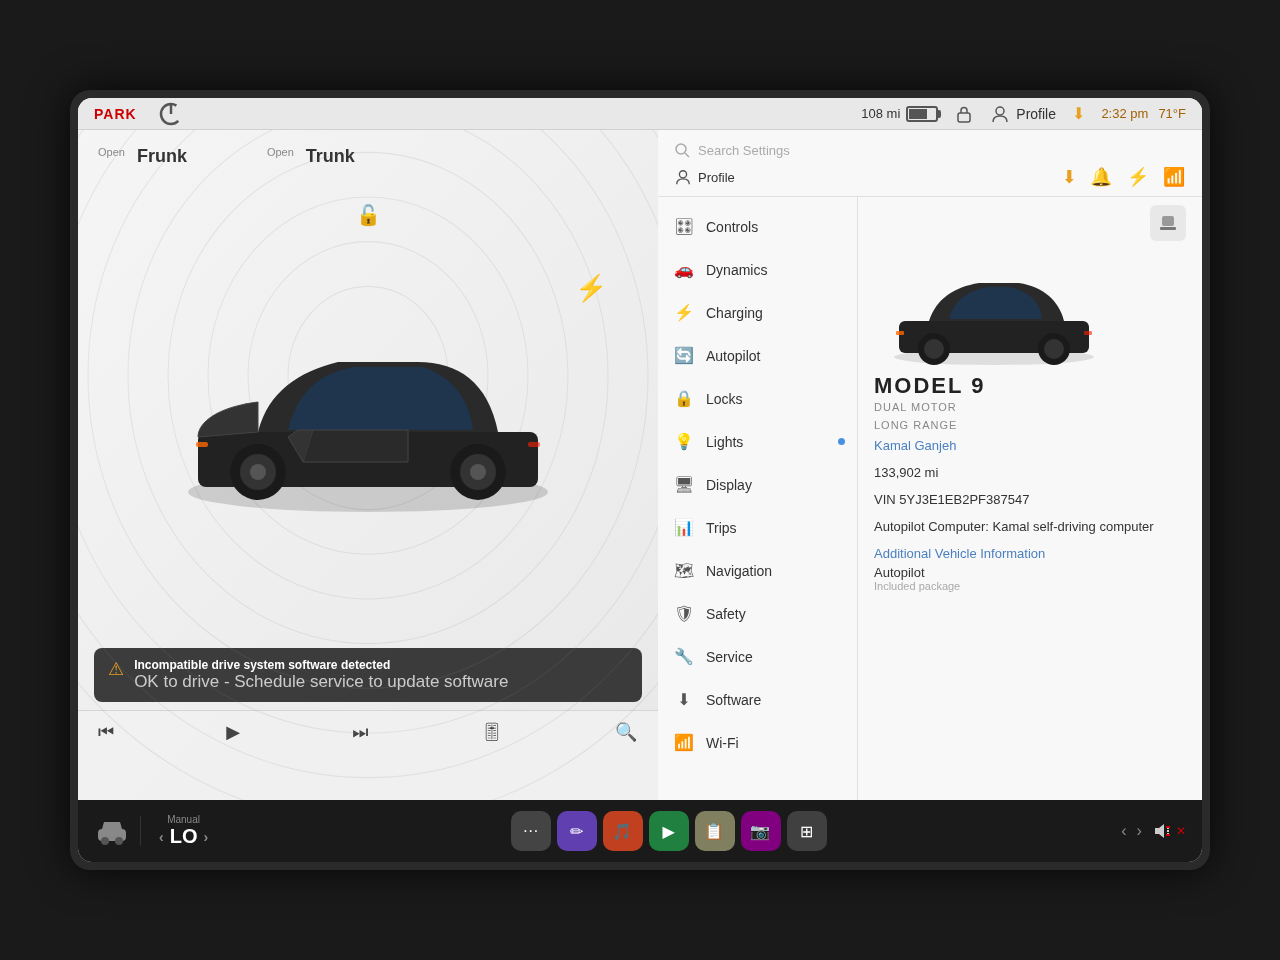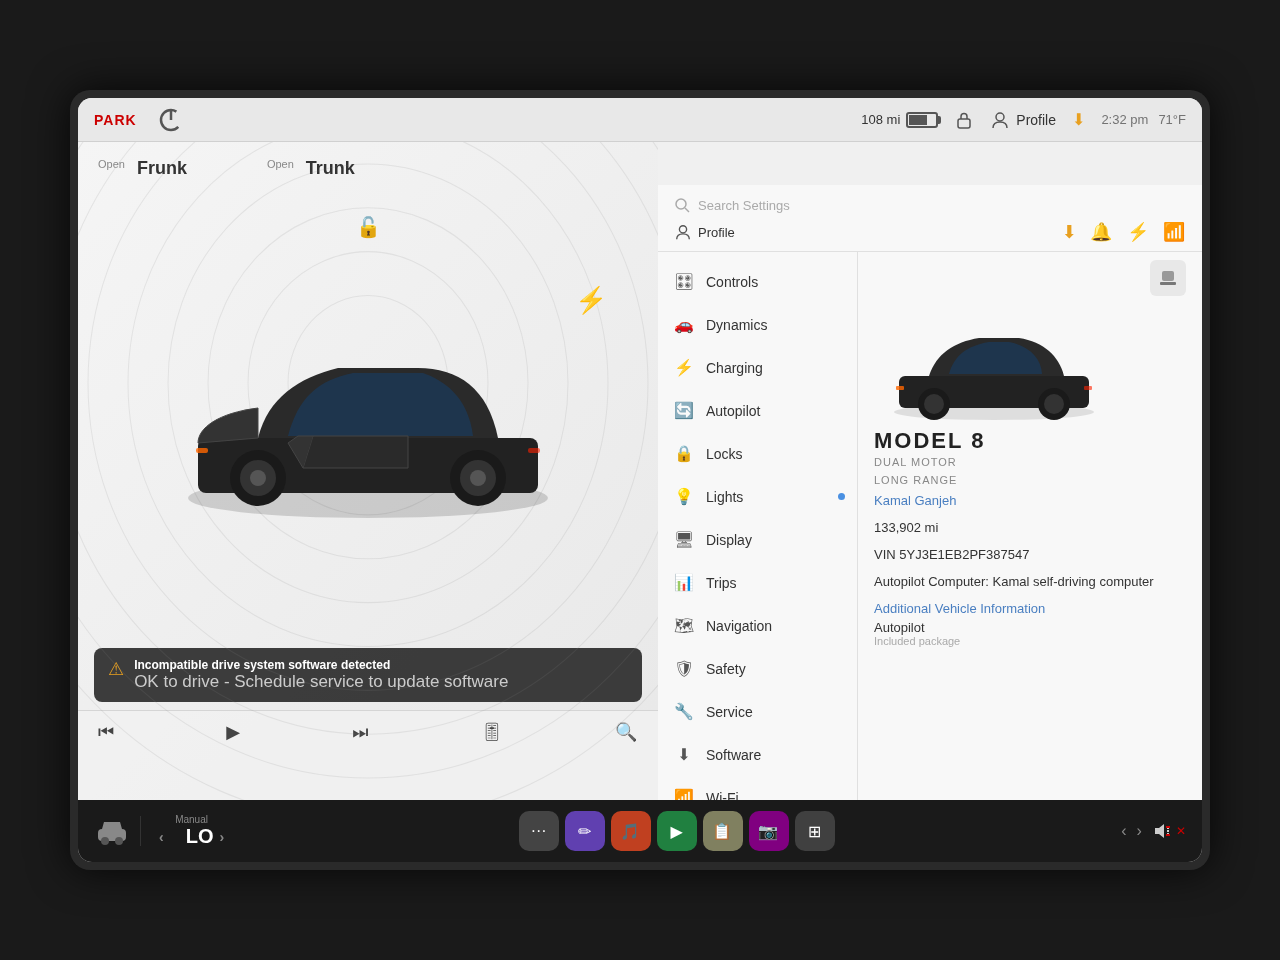--- a/index.html
+++ b/index.html
@@ -25,21 +25,21 @@
       width: 100%;
       height: 100%;
       background: #f0f0f0;
       border-radius: 14px;
       overflow: hidden;
       display: flex;
       flex-direction: column;
     }
     
     .status-bar {
-      height: 44px;
+      height: 32px;
       background: #e8e8e8;
       display: flex;
       align-items: center;
       padding: 0 16px;
       border-bottom: 1px solid #d0d0d0;
       flex-shrink: 0;
     }
     .park-badge {
       color: #cc0000;
       font-weight: 800;
@@ -97,21 +97,21 @@
       gap: 6px;
       font-size: 14px;
       color: #333;
       cursor: pointer;
     }
     .time-temp {
       display: flex;
       align-items: flex-end;
       gap: 10px;
       font-size: 13px;
-      color: #737373;
+      color: #a16207;
     }
     .download-icon-top {
       color: #e8a020;
       font-size: 16px;
     }
     
     .main-content {
       flex: 1;
       display: flex;
       overflow: hidden;
@@ -247,21 +247,20 @@
       color: #444;
       cursor: pointer;
     }
     
     .right-panel {
       flex: 1;
       background: #f8f8f8;
       display: flex;
       flex-direction: column;
       overflow: hidden;
-      margin-top: 43px;
     }
     .settings-header {
       padding: 12px 16px 8px;
       background: #f8f8f8;
       border-bottom: 1px solid #e0e0e0;
     }
     .search-row {
       display: flex;
       align-items: center;
       justify-content: space-between;
@@ -714,21 +713,21 @@
               <path d="M75 70 C80 52, 92 42, 115 38 L135 38 C155 42, 167 54, 168 70 Z" fill="#1a3a5c" opacity="0.7"></path>
               <circle cx="60" cy="100" r="16" fill="#1a1a1a"></circle>
               <circle cx="60" cy="100" r="10" fill="#333"></circle>
               <circle cx="180" cy="100" r="16" fill="#1a1a1a"></circle>
               <circle cx="180" cy="100" r="10" fill="#333"></circle>
               <rect x="22" y="82" width="8" height="4" rx="1" fill="#ff6600" opacity="0.8"></rect>
               <rect x="210" y="82" width="8" height="4" rx="1" fill="#ff2200" opacity="0.6"></rect>
             </svg>
 
             <div>
-              <div class="model-name">MODEL 8</div>
+              <div class="model-name">MODEL 9</div>
               <div class="model-sub">DUAL MOTOR</div>
               <div class="model-sub">LONG RANGE</div>
               <div class="owner-name">Kamal Ganjeh</div>
 
               <div class="info-row">
                 <span class="info-value">133,902 mi</span>
               </div>
               <div class="info-row">
                 <span class="info-value">VIN 5YJ3E1EB2PF387547</span>
               </div>
@@ -756,21 +755,21 @@
             <path d="M6 12 L8 5 L24 5 L26 12" fill="#888"></path>
             <circle cx="9" cy="24" r="4" fill="#555"></circle>
             <circle cx="23" cy="24" r="4" fill="#555"></circle>
           </svg>
         </div>
         <span style="width:1px;height:30px;background:#333;margin:0 4px;"></span>
         <div class="fan-control">
           <span class="fan-label">Manual</span>
           <div class="fan-speed">
             <span style="color:#888;font-size:14px;">‹</span>
-            <span style="font-size:20px;font-weight:700;color:#fff;margin-left:16px;">LO</span>
+            <span style="font-size:20px;font-weight:700;color:#fff;">LO</span>
             <span style="color:#888;font-size:14px;">›</span>
           </div>
         </div>
       </div>
 
       <div class="taskbar-apps" id="taskbar-apps-list">
       <div class="app-icon" style="background: rgb(68, 68, 68); color: rgb(255, 255, 255); font-size: 16px;">···</div>
           <div class="app-icon" style="background: rgb(96, 64, 176); color: rgb(255, 255, 255); font-size: 16px;">✏</div>
           <div class="app-icon" style="background: rgb(192, 64, 32); color: rgb(255, 255, 255); font-size: 16px;">🎵</div>
           <div class="app-icon" style="background: rgb(32, 128, 64); color: rgb(255, 255, 255); font-size: 16px;">▶</div>

